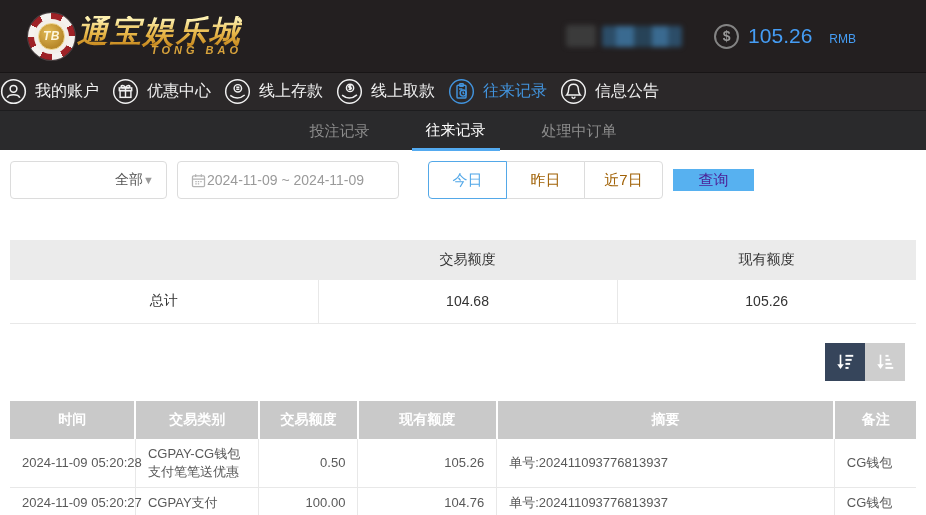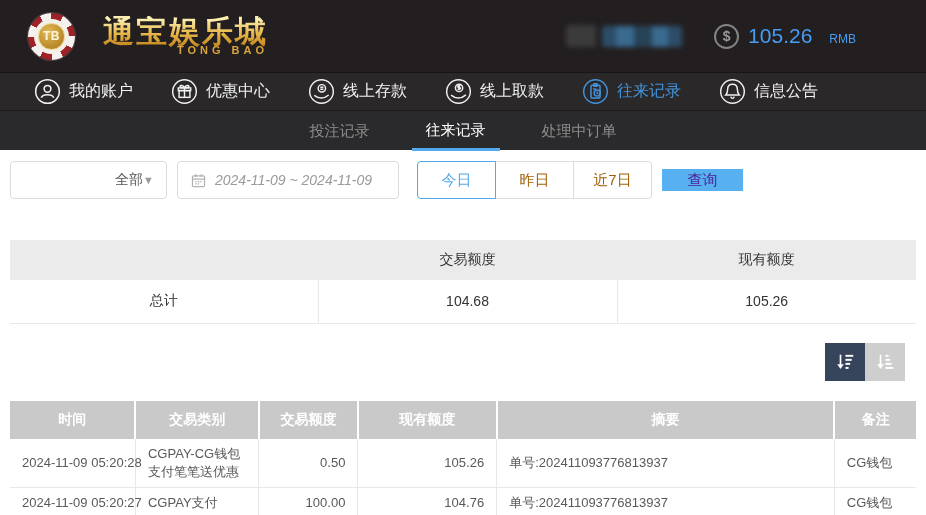--- a/index.html
+++ b/index.html
@@ -2,21 +2,21 @@
 <html><head>
 <meta charset="utf-8">
 <style>
   * { margin:0; padding:0; box-sizing:border-box; }
   html,body { width:926px; height:515px; overflow:hidden; background:#fff;
     font-family:"Liberation Sans","DejaVu Sans",sans-serif; }
 
   
   .topbar { height:72px; background:#231f20; display:flex; align-items:center;
     padding:0 24px 0 28px; }
-  .logo { display:flex; align-items:center; gap:28px; }
+  .logo { display:flex; align-items:center; gap:2px;font-style:italic; }
   .chip { width:47px; height:47px; border-radius:50%; position:relative; flex:0 0 auto;
     background:conic-gradient(#9e2227 0 30deg,#f5f2ef 30deg 60deg,#9e2227 60deg 90deg,#f5f2ef 90deg 120deg,
       #9e2227 120deg 150deg,#f5f2ef 150deg 180deg,#9e2227 180deg 210deg,#f5f2ef 210deg 240deg,
       #9e2227 240deg 270deg,#f5f2ef 270deg 300deg,#9e2227 300deg 330deg,#f5f2ef 330deg 360deg);
     box-shadow:0 0 0 1px #4a4142; }
   .chip::before { content:""; position:absolute; inset:6px; border-radius:50%; background:#f3efe9; }
   .chip-core { position:absolute; inset:10px; border-radius:50%;
     background:radial-gradient(circle at 38% 32%, #e2bb56, #b8882a 70%);
     border:1px solid #ecd287; display:flex; align-items:center; justify-content:center;
     color:#fdf6dd; font-size:12px; font-weight:bold; letter-spacing:.5px; }
@@ -34,41 +34,41 @@
     background:linear-gradient(90deg,#2c4d68 0 18%,#3a6a90 18% 40%,#274358 40% 62%,#3a6a90 62% 82%,#2c4d68 82%); }
   .balance { display:flex; align-items:center; gap:9px; }
   .dollar-circle { width:25px; height:25px; border-radius:50%; border:2px solid #848484;
     color:#9a9a9a; font-size:14px; display:flex; align-items:center; justify-content:center;
     font-weight:bold; }
   .balance-amount { color:#459df5; font-size:21px; }
   .balance-cur { color:#459df5; font-size:12px; margin-left:8px; padding-top:6px; }
 
   
   .mainnav { height:38px; background:#2b2829; display:flex; align-items:center;
-    padding-left:34px; gap:38px; border-top:1px solid #181516;text-align:center; }
+    gap:13px; border-top:1px solid #181516;text-align:center; }
   .nav-item { display:flex; align-items:center; gap:8px; color:#f0f0f0; font-size:16px;
     cursor:pointer; height:38px; }
   .nav-item svg { width:27px; height:27px; display:block; }
   .nav-item.active { color:#4293dc; }
 
   
   .subtabs { height:40px; background:#2a2a2c; display:flex; justify-content:center;
     border-top:1px solid #1d1d1f; }
   .subtab { height:40px; line-height:40px; padding:0 14px; margin:0 14px; font-size:15px;
     color:#8c8c8c; cursor:pointer; }
   .subtab.active { color:#ffffff; border-bottom:3px solid #53aaf0; line-height:37px; }
 
   
   .filters { display:flex; align-items:center; margin:11px 10px 0 10px; }
   .ctl { height:38px; border:1px solid #dcdcdc; border-radius:4px; background:#fff;
     display:flex; align-items:center; font-size:14px; }
   .type-select { width:157px; padding:0 12px; color:#555; justify-content:flex-end;
     margin-right:10px; cursor:pointer; }
   .select-arrow { color:#9a9a9a; font-size:11px; }
-  .date-input { width:222px; padding:0 12px; color:#9a9a9a; gap:8px; margin-right:7px; cursor:pointer;font-style:italic; }
+  .date-input { width:222px; padding:0 12px; color:#9a9a9a; gap:0; margin-right:18px; cursor:pointer; }
   .date-input svg { width:17px; height:17px; }
   .quick-group { display:flex; margin-right:10px; }
   .quick-btn { width:79px; height:38px; border:1px solid #dcdcdc; background:#fff; font-size:15px;
     color:#a16207; display:flex; align-items:center; justify-content:center; cursor:pointer;
     margin-left:-1px; }
   .quick-btn:first-child { border-radius:4px 0 0 4px; margin-left:11px; }
   .quick-btn:last-child { border-radius:0 4px 4px 0; }
   .quick-btn.active { color:#53a8e8; border-color:#53a8e8; position:relative; z-index:2; }
   .search-btn { width:81px; height:22px; background:#57b1f0; border:none; border-radius:0;
     color:#4c1d95; font-size:15px; cursor:pointer; }

